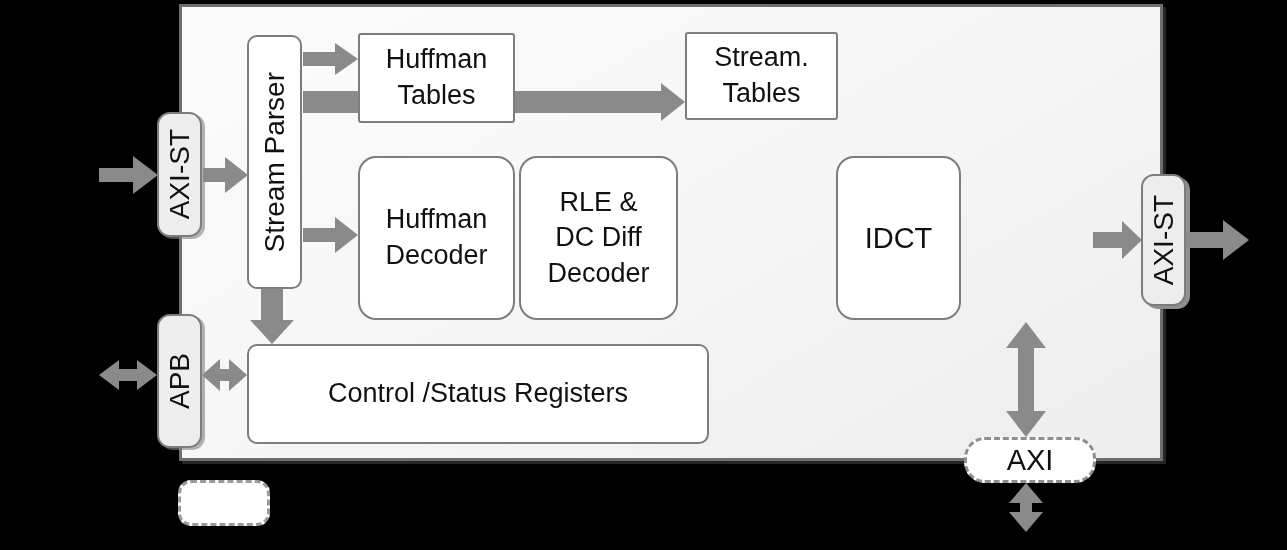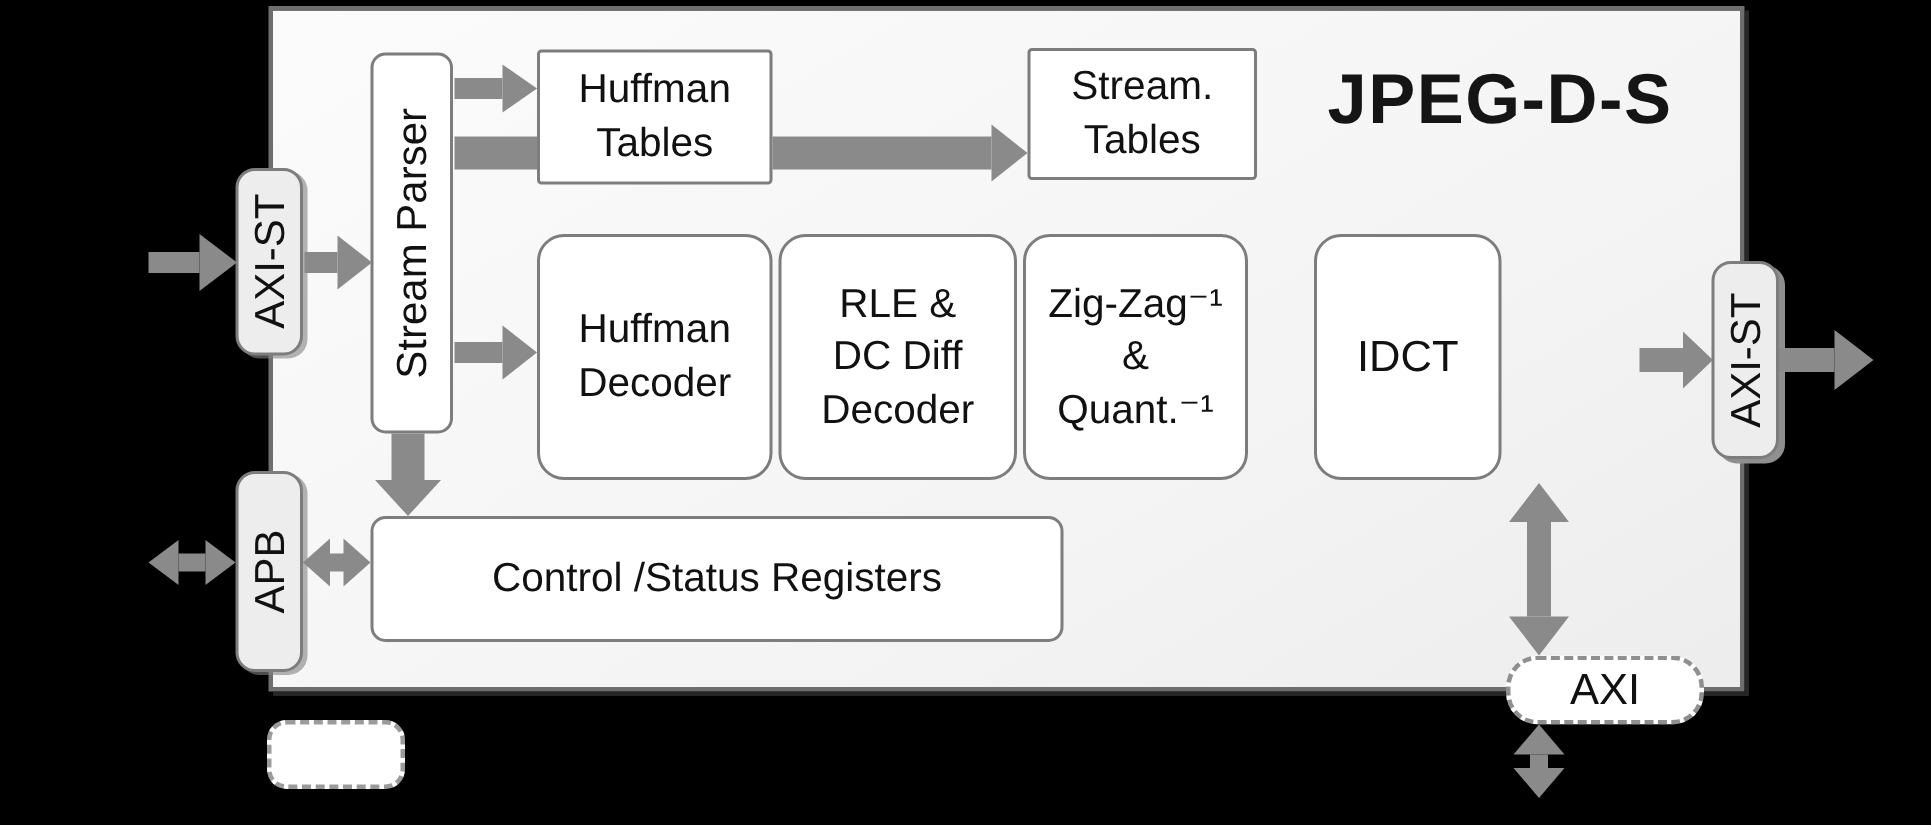--- a/index.html
+++ b/index.html
@@ -15,37 +15,36 @@
        display:flex;align-items:center;justify-content:center;text-align:center;
        color:var(--text_color,#111);box-sizing:border-box;}
   .lbl{white-space:pre-line;line-height:1.32;}
   .rounded{border-radius:18px;}
   .slight{border-radius:3px;}
   .r8{border-radius:10px;}
   .dashedb{border:2px dashed #8f8f8f;border-radius:16px;}
   .port{background:var(--port_fill,#ededed);border-radius:13px;
         box-shadow:3px 2px 0 rgba(130,130,130,.6);}
   .vtext .lbl{writing-mode:vertical-rl;transform:rotate(180deg);line-height:1;}
-  .f27{font-size:27px;} .f28{font-size:28px;} .f29{font-size:29px;margin-left:40px;}
+  .f27{font-size:27px;} .f28{font-size:28px;} .f29{font-size:29px;}
   .shaft{position:absolute;background:var(--arrow_gray,#8a8a8a);}
   .tri{position:absolute;width:0;height:0;border-style:solid;border-color:transparent;}
   .tri-r{border-left-color:var(--arrow_gray,#8a8a8a);}
   .tri-l{border-right-color:var(--arrow_gray,#8a8a8a);}
   .tri-d{border-top-color:var(--arrow_gray,#8a8a8a);}
   .tri-u{border-bottom-color:var(--arrow_gray,#8a8a8a);}
   .legend{position:absolute;left:178px;top:480px;width:92px;height:46px;background:#fff;
           border:3.5px dashed #9b9b9b;border-radius:13px;box-sizing:border-box;}
 </style>
 </head>
 <body>
 
 <div class="stage">
 
   <div class="chip"></div>
-  <div class="chip-title">JPEG-D-S</div>
 
   <div class="box r8 vtext f28" style="left:247px;top:35px;width:55px;height:254px;">
     <span class="lbl">Stream Parser</span>
   </div>
 
   <div class="box slight f27" style="left:358px;top:33px;width:157px;height:90px;">
     <span class="lbl">Huffman
 Tables</span>
   </div>
 
@@ -58,32 +57,27 @@
     <span class="lbl">Huffman
 Decoder</span>
   </div>
 
   <div class="box rounded f27" style="left:519px;top:156px;width:159px;height:164px;">
     <span class="lbl">RLE &amp;
 DC Diff
 Decoder</span>
   </div>
 
-  <div class="box rounded f27" style="left:682px;top:156px;width:150px;height:164px;">
-    <span class="lbl">Zig-Zag⁻¹
-&amp;
-Quant.⁻¹</span>
-  </div>
 
   <div class="box rounded f29" style="left:836px;top:156px;width:125px;height:164px;">
     <span class="lbl">IDCT</span>
   </div>
 
 
-  <div class="box r8 f27" style="left:247px;top:344px;width:462px;height:84px;">
+  <div class="box r8 f27" style="left:247px;top:344px;width:462px;height:100px;">
     <span class="lbl">Control /Status Registers</span>
   </div>
 
   <div class="box port vtext f28" style="left:157px;top:112px;width:45px;height:125px;">
     <span class="lbl">AXI-ST</span>
   </div>
 
   <div class="box port vtext f28" style="left:157px;top:314px;width:45px;height:134px;">
     <span class="lbl">APB</span>
   </div>

